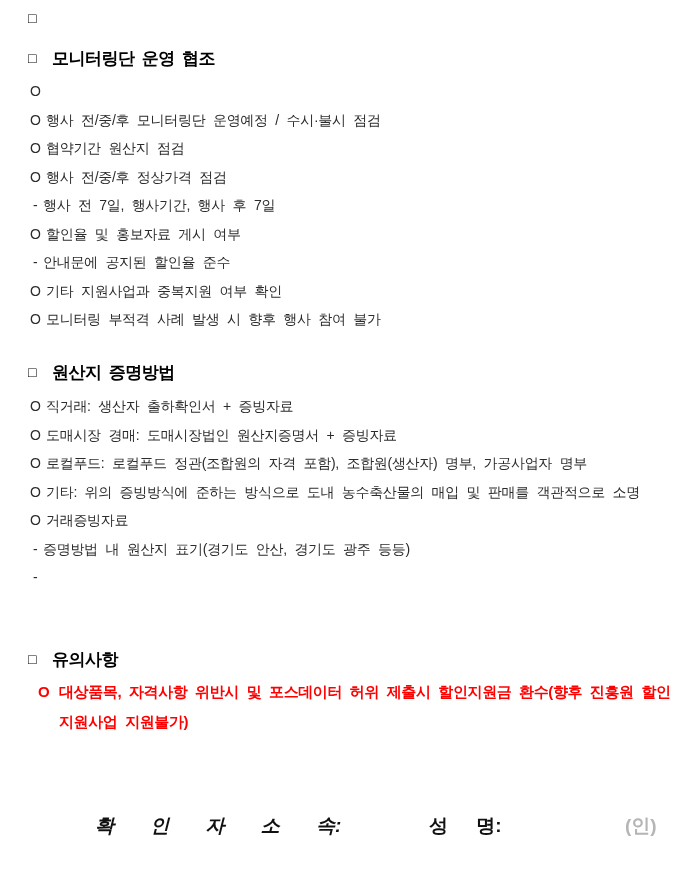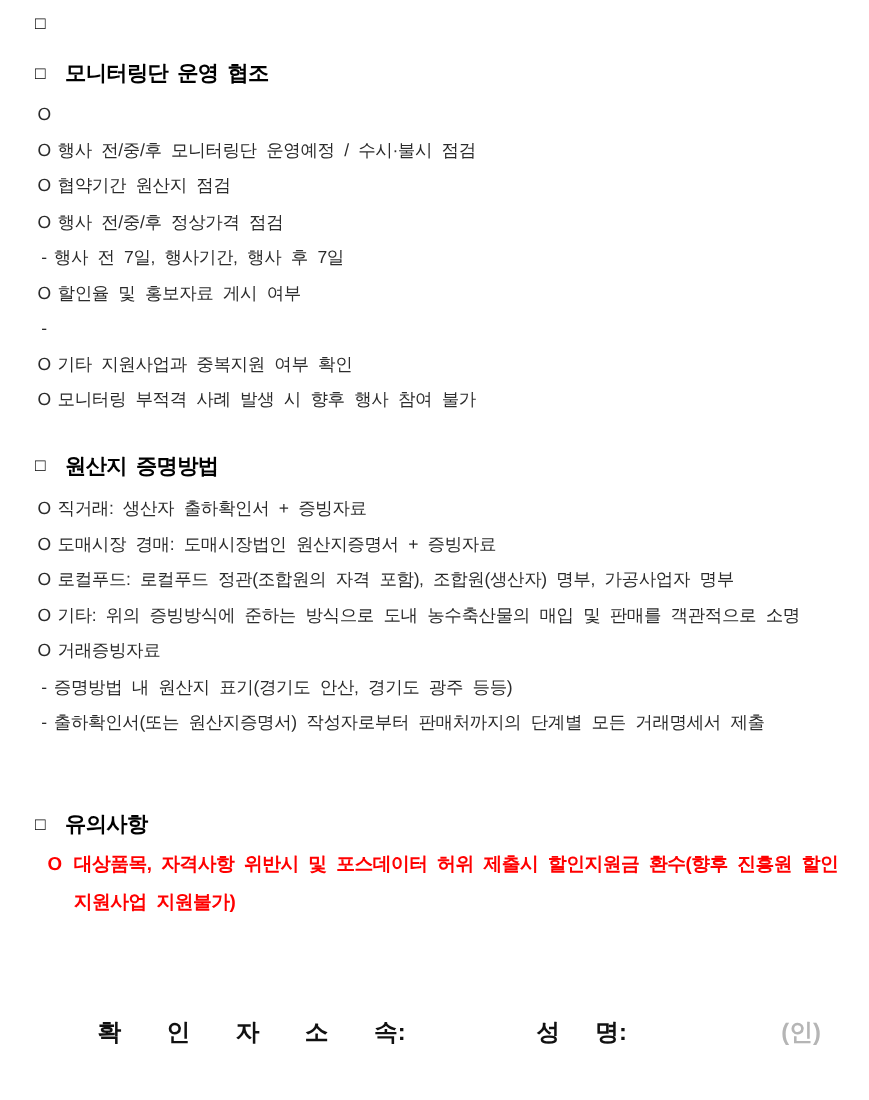--- a/index.html
+++ b/index.html
@@ -22,21 +22,21 @@
   .item .bullet{flex:none;color:#2b2b2b;}
   .o{margin-left:2px;}
   .o .bullet{width:16px;}
   .d{margin-left:5px;}
   .d .bullet{width:10px;}
   .warning{display:flex;color:#ff0000;font-weight:700;font-size:15px;line-height:30px;
            margin-left:10px;word-spacing:4px;letter-spacing:-0.4px;}
   .warning .bullet{flex:none;width:21px;color:#ff0000;}
   .warning .wtext{width:620px;}
   .sig{position:relative;height:28px;margin-top:76px;font-size:19px;font-weight:700;color:#111;}
-  .sig-left{position:absolute;left:50px;word-spacing:31px;letter-spacing:0;}
+  .sig-left{position:absolute;left:67px;word-spacing:31px;letter-spacing:0;font-style:italic;}
   .sig-name{position:absolute;left:401px;word-spacing:23px;}
   .sig-seal{position:absolute;left:597px;color:#b5b5b5;}
 </style>
 </head>
 <body>
 
 <div class="doc">
 
   <div class="h h1">
     <span class="marker">□</span>
@@ -65,20 +65,21 @@
   <div class="item d">
     <span class="bullet">-</span>
     <span>행사 전 7일, 행사기간, 행사 후 7일</span>
   </div>
   <div class="item o">
     <span class="bullet">O</span>
     <span>할인율 및 홍보자료 게시 여부</span>
   </div>
   <div class="item d">
     <span class="bullet">-</span>
+    <span>안내문에 공지된 할인율 준수</span>
   </div>
   <div class="item o">
     <span class="bullet">O</span>
     <span>기타 지원사업과 중복지원 여부 확인</span>
   </div>
   <div class="item o">
     <span class="bullet">O</span>
     <span>모니터링 부적격 사례 발생 시 향후 행사 참여 불가</span>
   </div>
 
@@ -106,21 +107,20 @@
   <div class="item o">
     <span class="bullet">O</span>
     <span>거래증빙자료</span>
   </div>
   <div class="item d">
     <span class="bullet">-</span>
     <span>증명방법 내 원산지 표기(경기도 안산, 경기도 광주 등등)</span>
   </div>
   <div class="item d">
     <span class="bullet">-</span>
-    <span>출하확인서(또는 원산지증명서) 작성자로부터 판매처까지의 단계별 모든 거래명세서 제출</span>
   </div>
 
   <div class="h h4">
     <span class="marker">□</span>
     <span>유의사항</span>
   </div>
 
   <div class="warning">
     <span class="bullet">O</span>
     <span class="wtext">대상품목, 자격사항 위반시 및 포스데이터 허위 제출시 할인지원금 환수(향후 진흥원 할인 지원사업 지원불가)</span>

